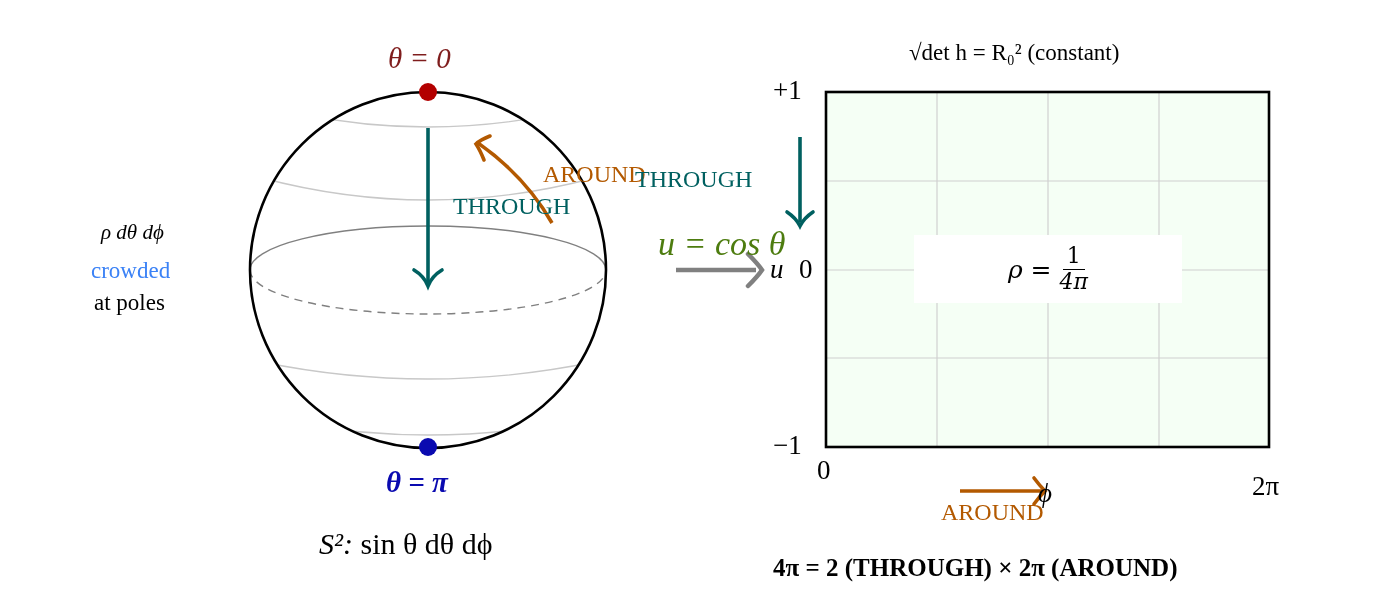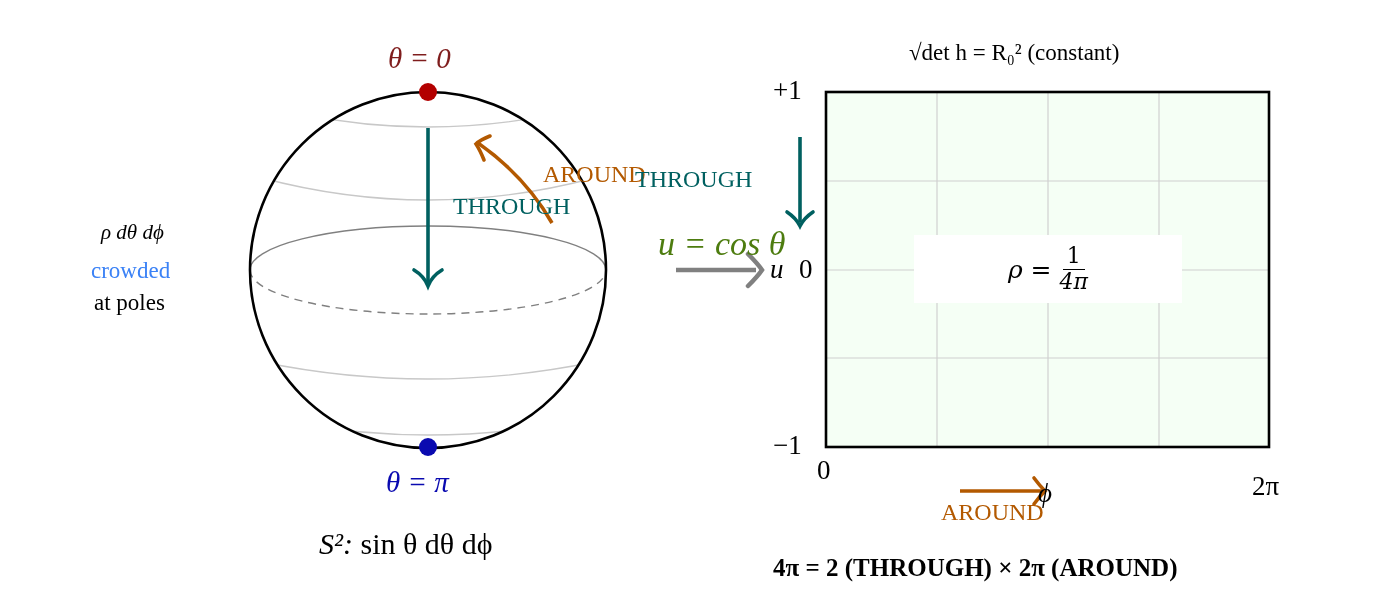--- a/index.html
+++ b/index.html
@@ -60,21 +60,21 @@
   <rect x="826" y="92" width="443" height="355" fill="none" stroke="#000" stroke-width="2.6"></rect>
 
   <line x1="800" y1="137" x2="800" y2="222" stroke="#006060" stroke-width="3.6"></line>
   <path d="M787 212 Q796 218 800 226 Q804 218 813 212" fill="none" stroke="#006060" stroke-width="3.6" stroke-linecap="round"></path>
 
   <line x1="960" y1="491" x2="1042" y2="491" stroke="#b35900" stroke-width="3.6"></line>
   <path d="M1034 478 Q1040 486 1045 491 Q1040 496 1034 504" fill="none" stroke="#b35900" stroke-width="3.6" stroke-linecap="round"></path>
 </svg>
 
 <div class="label it" style="left:388px; top:42px; font-size:29px; color:#7f1d1d;">θ = 0</div>
-<div class="label it" style="left:386px; top:466px; font-size:29px; color:#0a0ab0;">θ = π</div>
+<div class="label it" style="left:386px; top:466px; font-size:29px; color:#0a0ab0;font-weight:bold;">θ = π</div>
 <div class="label" style="left:453px; top:193px; font-size:24px; color:#006060;">THROUGH</div>
 <div class="label" style="left:543px; top:161px; font-size:24px; color:#b35900;">AROUND</div>
 
 <div class="label" style="left:319px; top:527px; font-size:30px; color:#000;">
   <span class="it">S²:</span>
   <span>sin θ dθ dϕ</span>
 </div>
 
 <div class="label it" style="left:101px; top:220px; font-size:21px; color:#000;">ρ dθ dϕ</div>
 <div class="label" style="left:91px; top:258px; font-size:23px; color:#3b82f6;">crowded</div>

